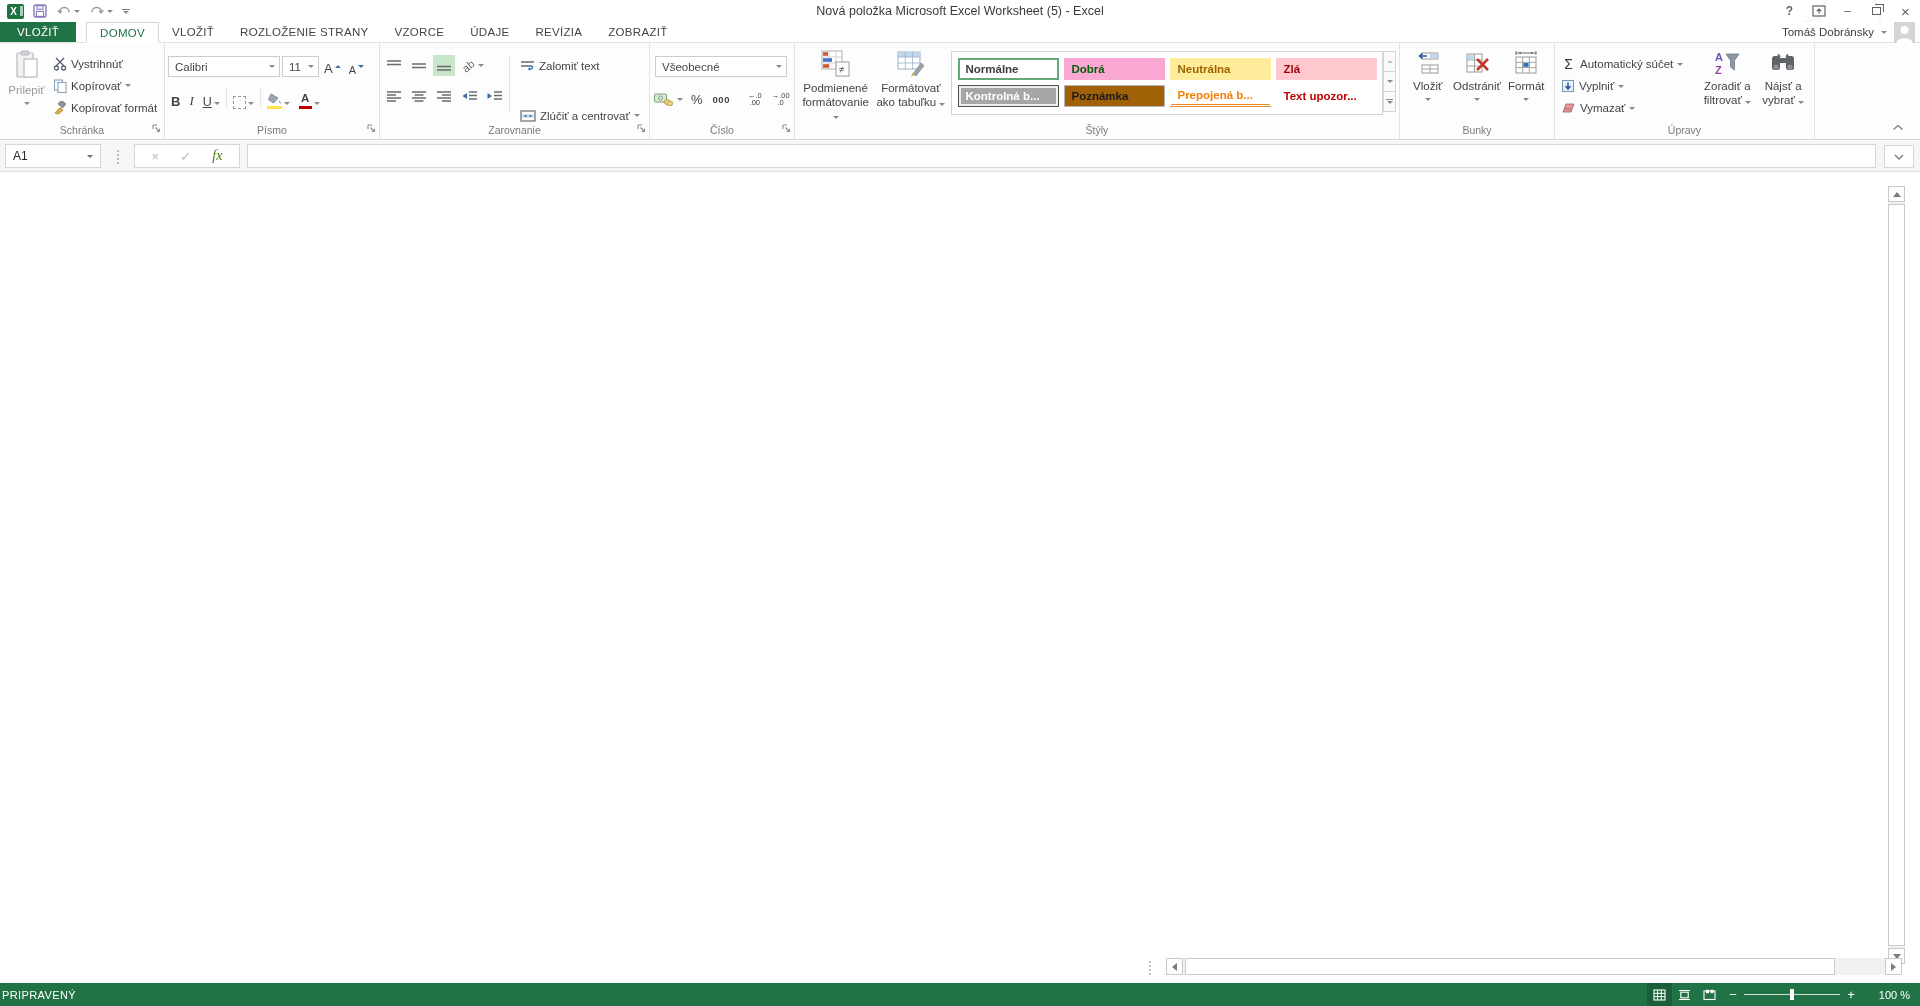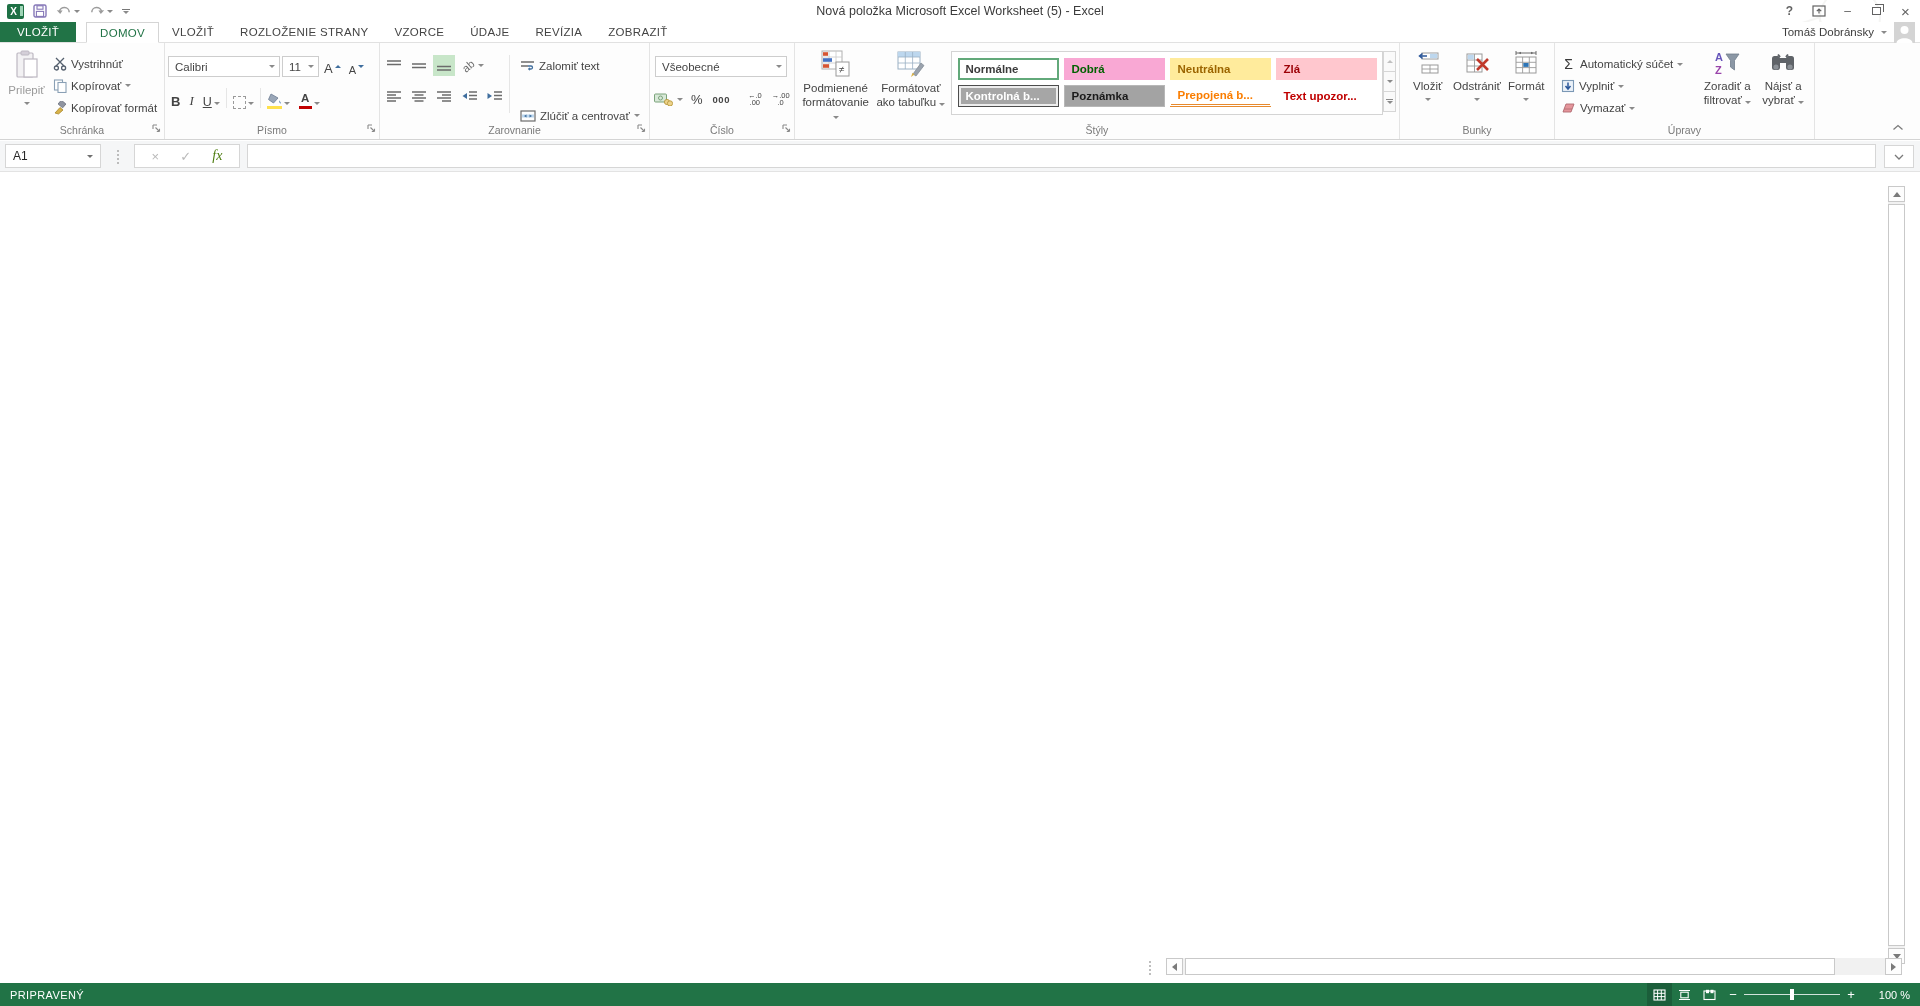--- a/index.html
+++ b/index.html
@@ -105,21 +105,21 @@
   .g-styles { width:605px; display:flex; }
   .g-styles .big-btn { width:84px; }
   .style-gallery { margin-top:8px; margin-left:3px; height:64px; border:1px solid #d4d4d4; background:#fff;
     display:grid; grid-template-columns:repeat(4,101px); grid-auto-rows:22px; gap:5px 5px; padding:6px 5px 0 6px; align-content:start; }
   .sg-cell { display:flex; align-items:center; padding:0 6px; font-size:11.5px; white-space:nowrap; overflow:hidden; border:1px solid transparent;font-weight:bold; }
   .sg-normal { background:#fff; border:2px solid #62a97a; color:#3c3c3c; padding:0 5px; }
   .sg-good { background:#f9a8d4; color:#006100; }
   .sg-neutral { background:#ffeb9c; color:#9c6500; }
   .sg-bad { background:#ffc7ce; color:#9c0006; }
   .sg-check { background:#a6a6a6; color:#fff; border:1px solid #4d4d4d; box-shadow:inset 0 0 0 2px #ededed; }
-  .sg-note { background:#a3a3a3; color:#1a1a1a; border:1px solid #b7b7b7; }
+  .sg-note { background:#a16207; color:#1a1a1a; border:1px solid #b7b7b7; }
   .sg-linked { color:#fa7d00; border-bottom:3px double #e78a2e; }
   .sg-warning { color:#c00000; }
   .gal-scroll { margin-top:8px; width:14px; display:flex; flex-direction:column; }
   .gal-sbtn { height:21px; border:1px solid #d6d6d6; background:#fafafa; display:flex; flex-direction:column; align-items:center; justify-content:center; gap:1px; margin-top:-1px; }
   .gal-sbtn:first-child { margin-top:0; }
   .gal-sbtn .bar { width:7px; height:1px; background:#8a8a8a; }
 
   
   .g-cells { width:155px; display:flex; justify-content:space-around; }
   .g-cells .big-btn { width:48px; }
@@ -163,21 +163,21 @@
   .h-thumb { position:absolute; left:19px; top:0; width:650px; height:17px; background:#fff; border:1px solid #c9c9c9; }
   .tab-splitter { position:absolute; left:1149px; top:961px; z-index:2; }
   .arr-left-g { width:0; height:0; border-top:4px solid transparent; border-bottom:4px solid transparent; border-right:5px solid #7a7a7a; }
   .arr-right-g { width:0; height:0; border-top:4px solid transparent; border-bottom:4px solid transparent; border-left:5px solid #7a7a7a; }
   .arr-up-g { width:0; height:0; border-left:4px solid transparent; border-right:4px solid transparent; border-bottom:5px solid #7a7a7a; }
   .arr-down-g { width:0; height:0; border-left:4px solid transparent; border-right:4px solid transparent; border-top:5px solid #7a7a7a; }
 
   
   .statusbar { position:absolute; left:0; right:0; bottom:0; height:23px; background:#217346; color:#fff;
     display:flex; align-items:center; font-size:11px; z-index:4; }
-  .status-ready { padding-left:10px; letter-spacing:.4px; }
+  .status-ready { padding-left:2px; letter-spacing:.4px; }
   .status-right { margin-left:auto; display:flex; align-items:center; height:100%; }
   .view-btn { width:25px; height:100%; display:flex; align-items:center; justify-content:center; }
   .view-btn.pressed { background:#1b5e3a; }
   .zoom-out, .zoom-in { width:22px; text-align:center; font-size:13px; }
   .z-track { position:relative; width:96px; height:1px; background:rgba(255,255,255,.8); }
   .z-thumb { position:absolute; left:46px; top:-5px; width:4px; height:11px; background:#fff; }
   .zoom-label { width:50px; text-align:right; padding-right:10px; margin-left:8px; }
 </style>
 </head>
 <body>

